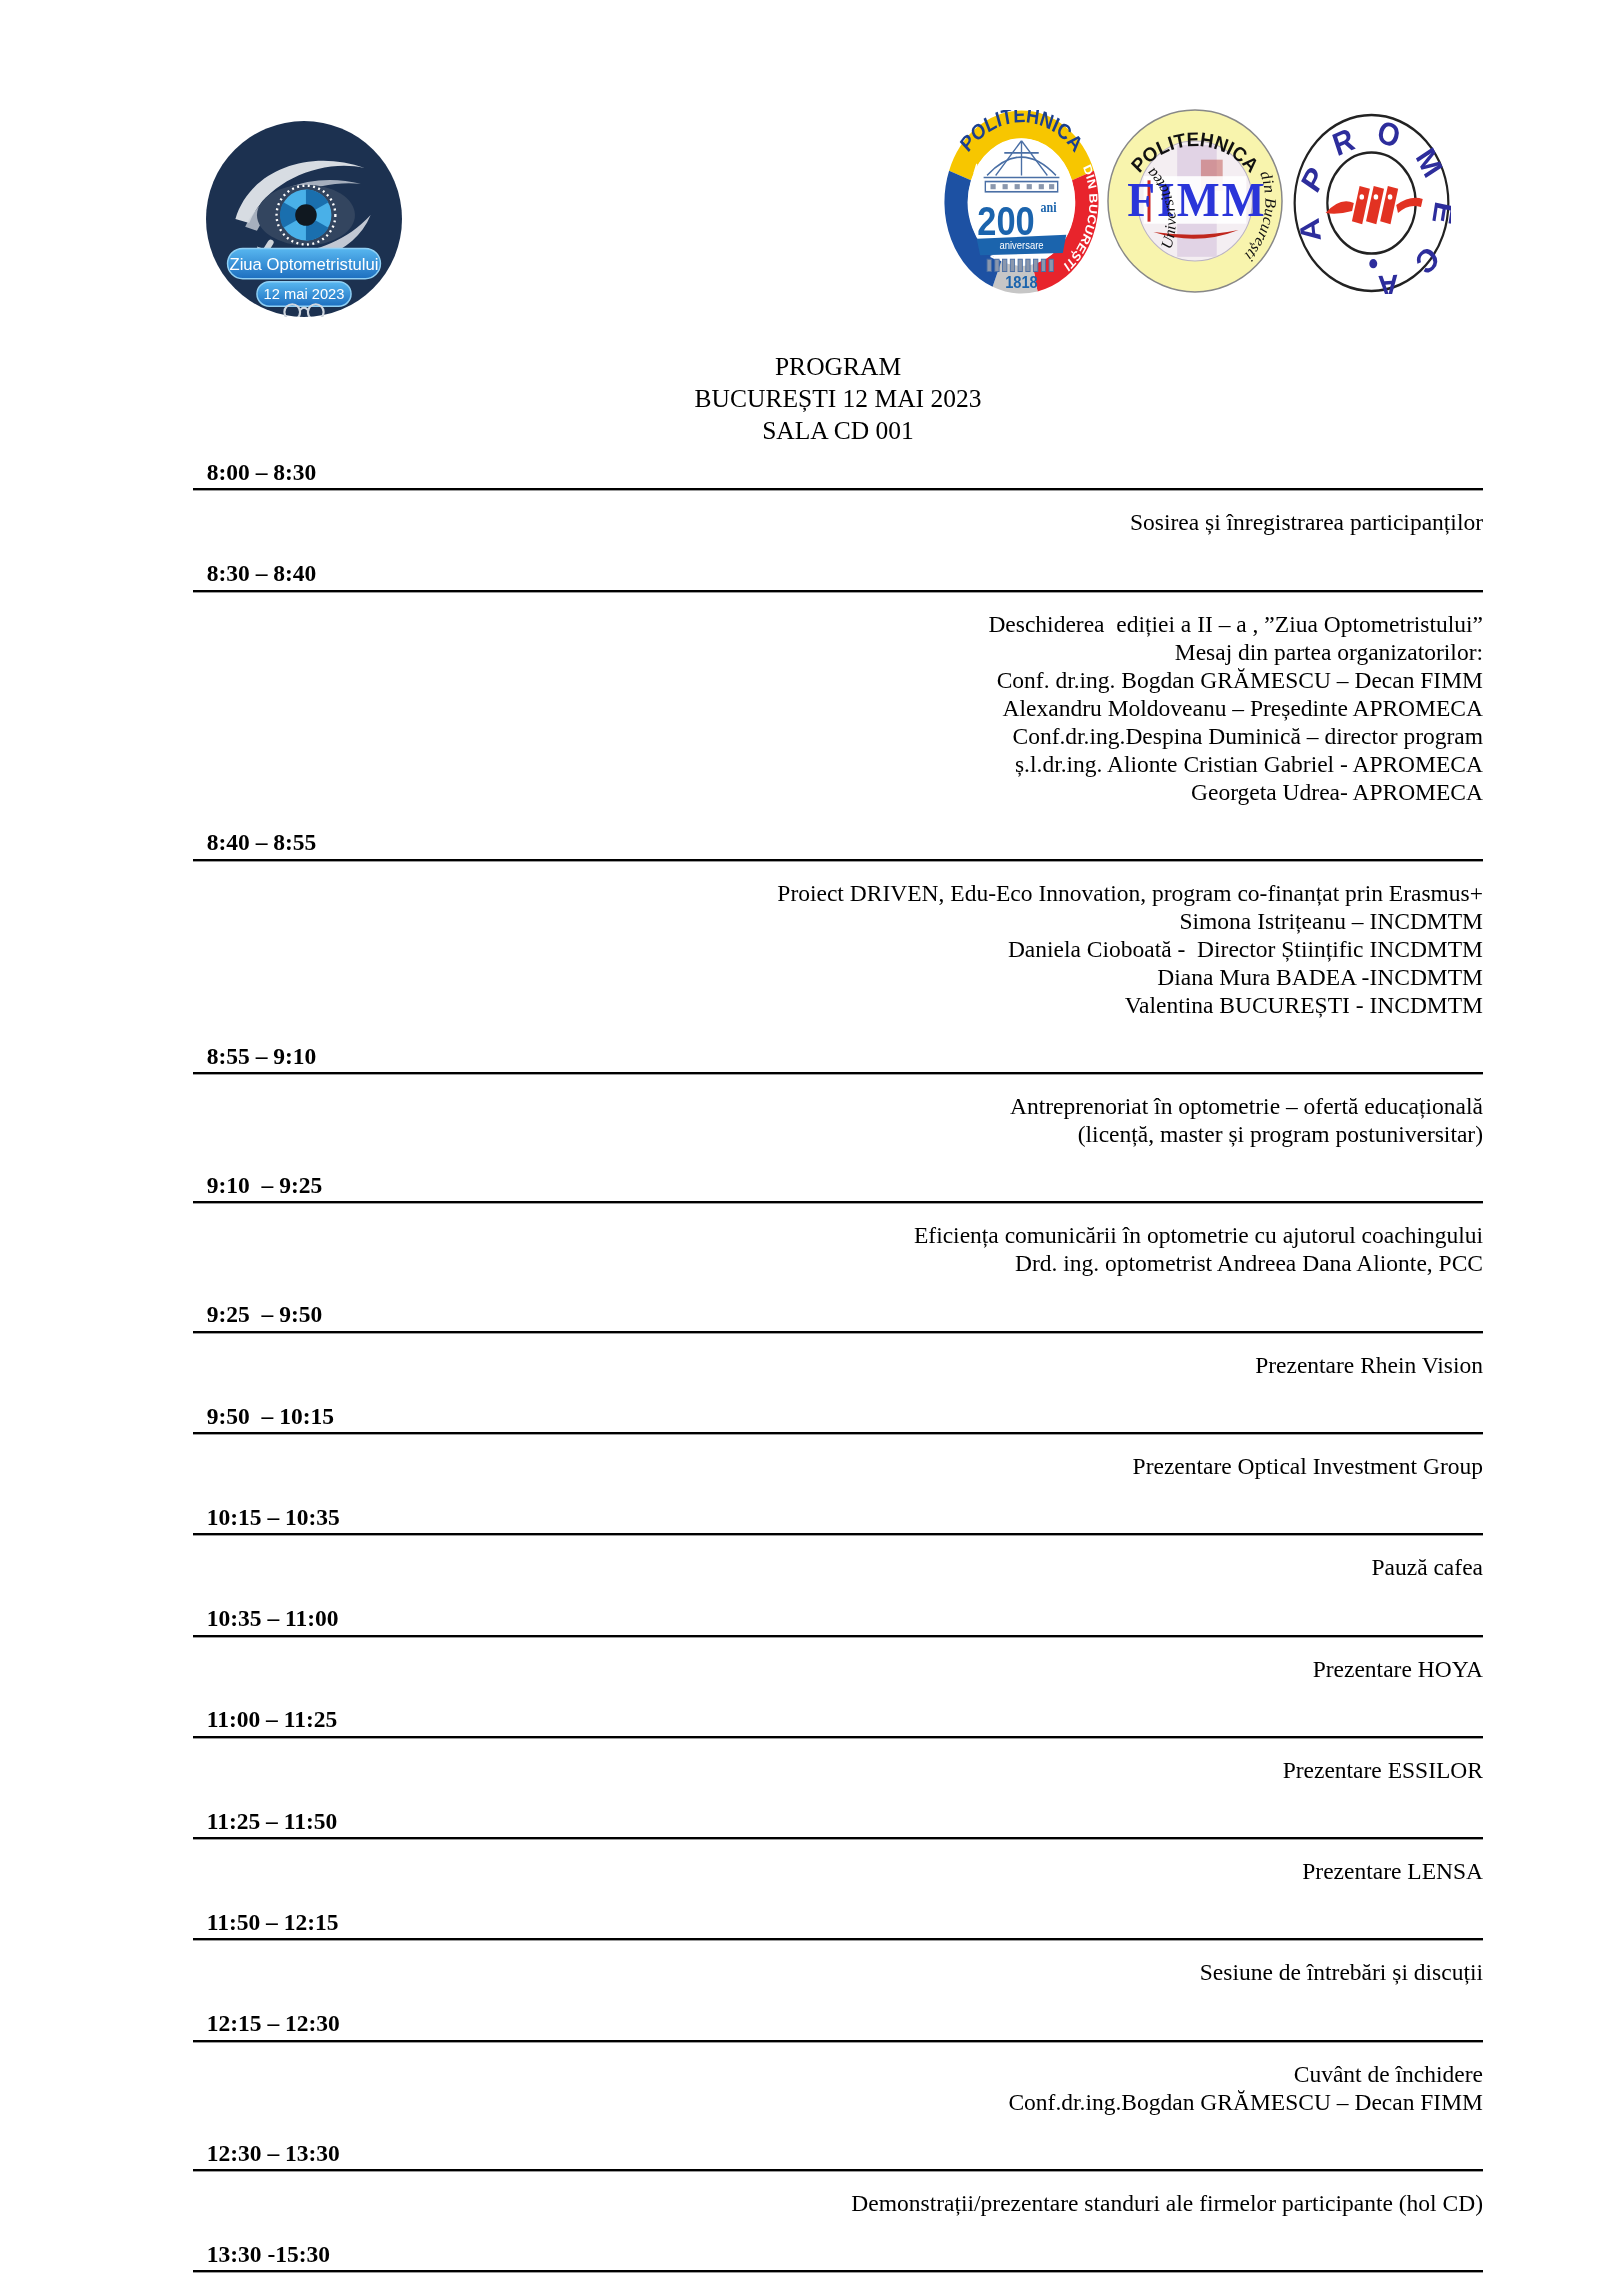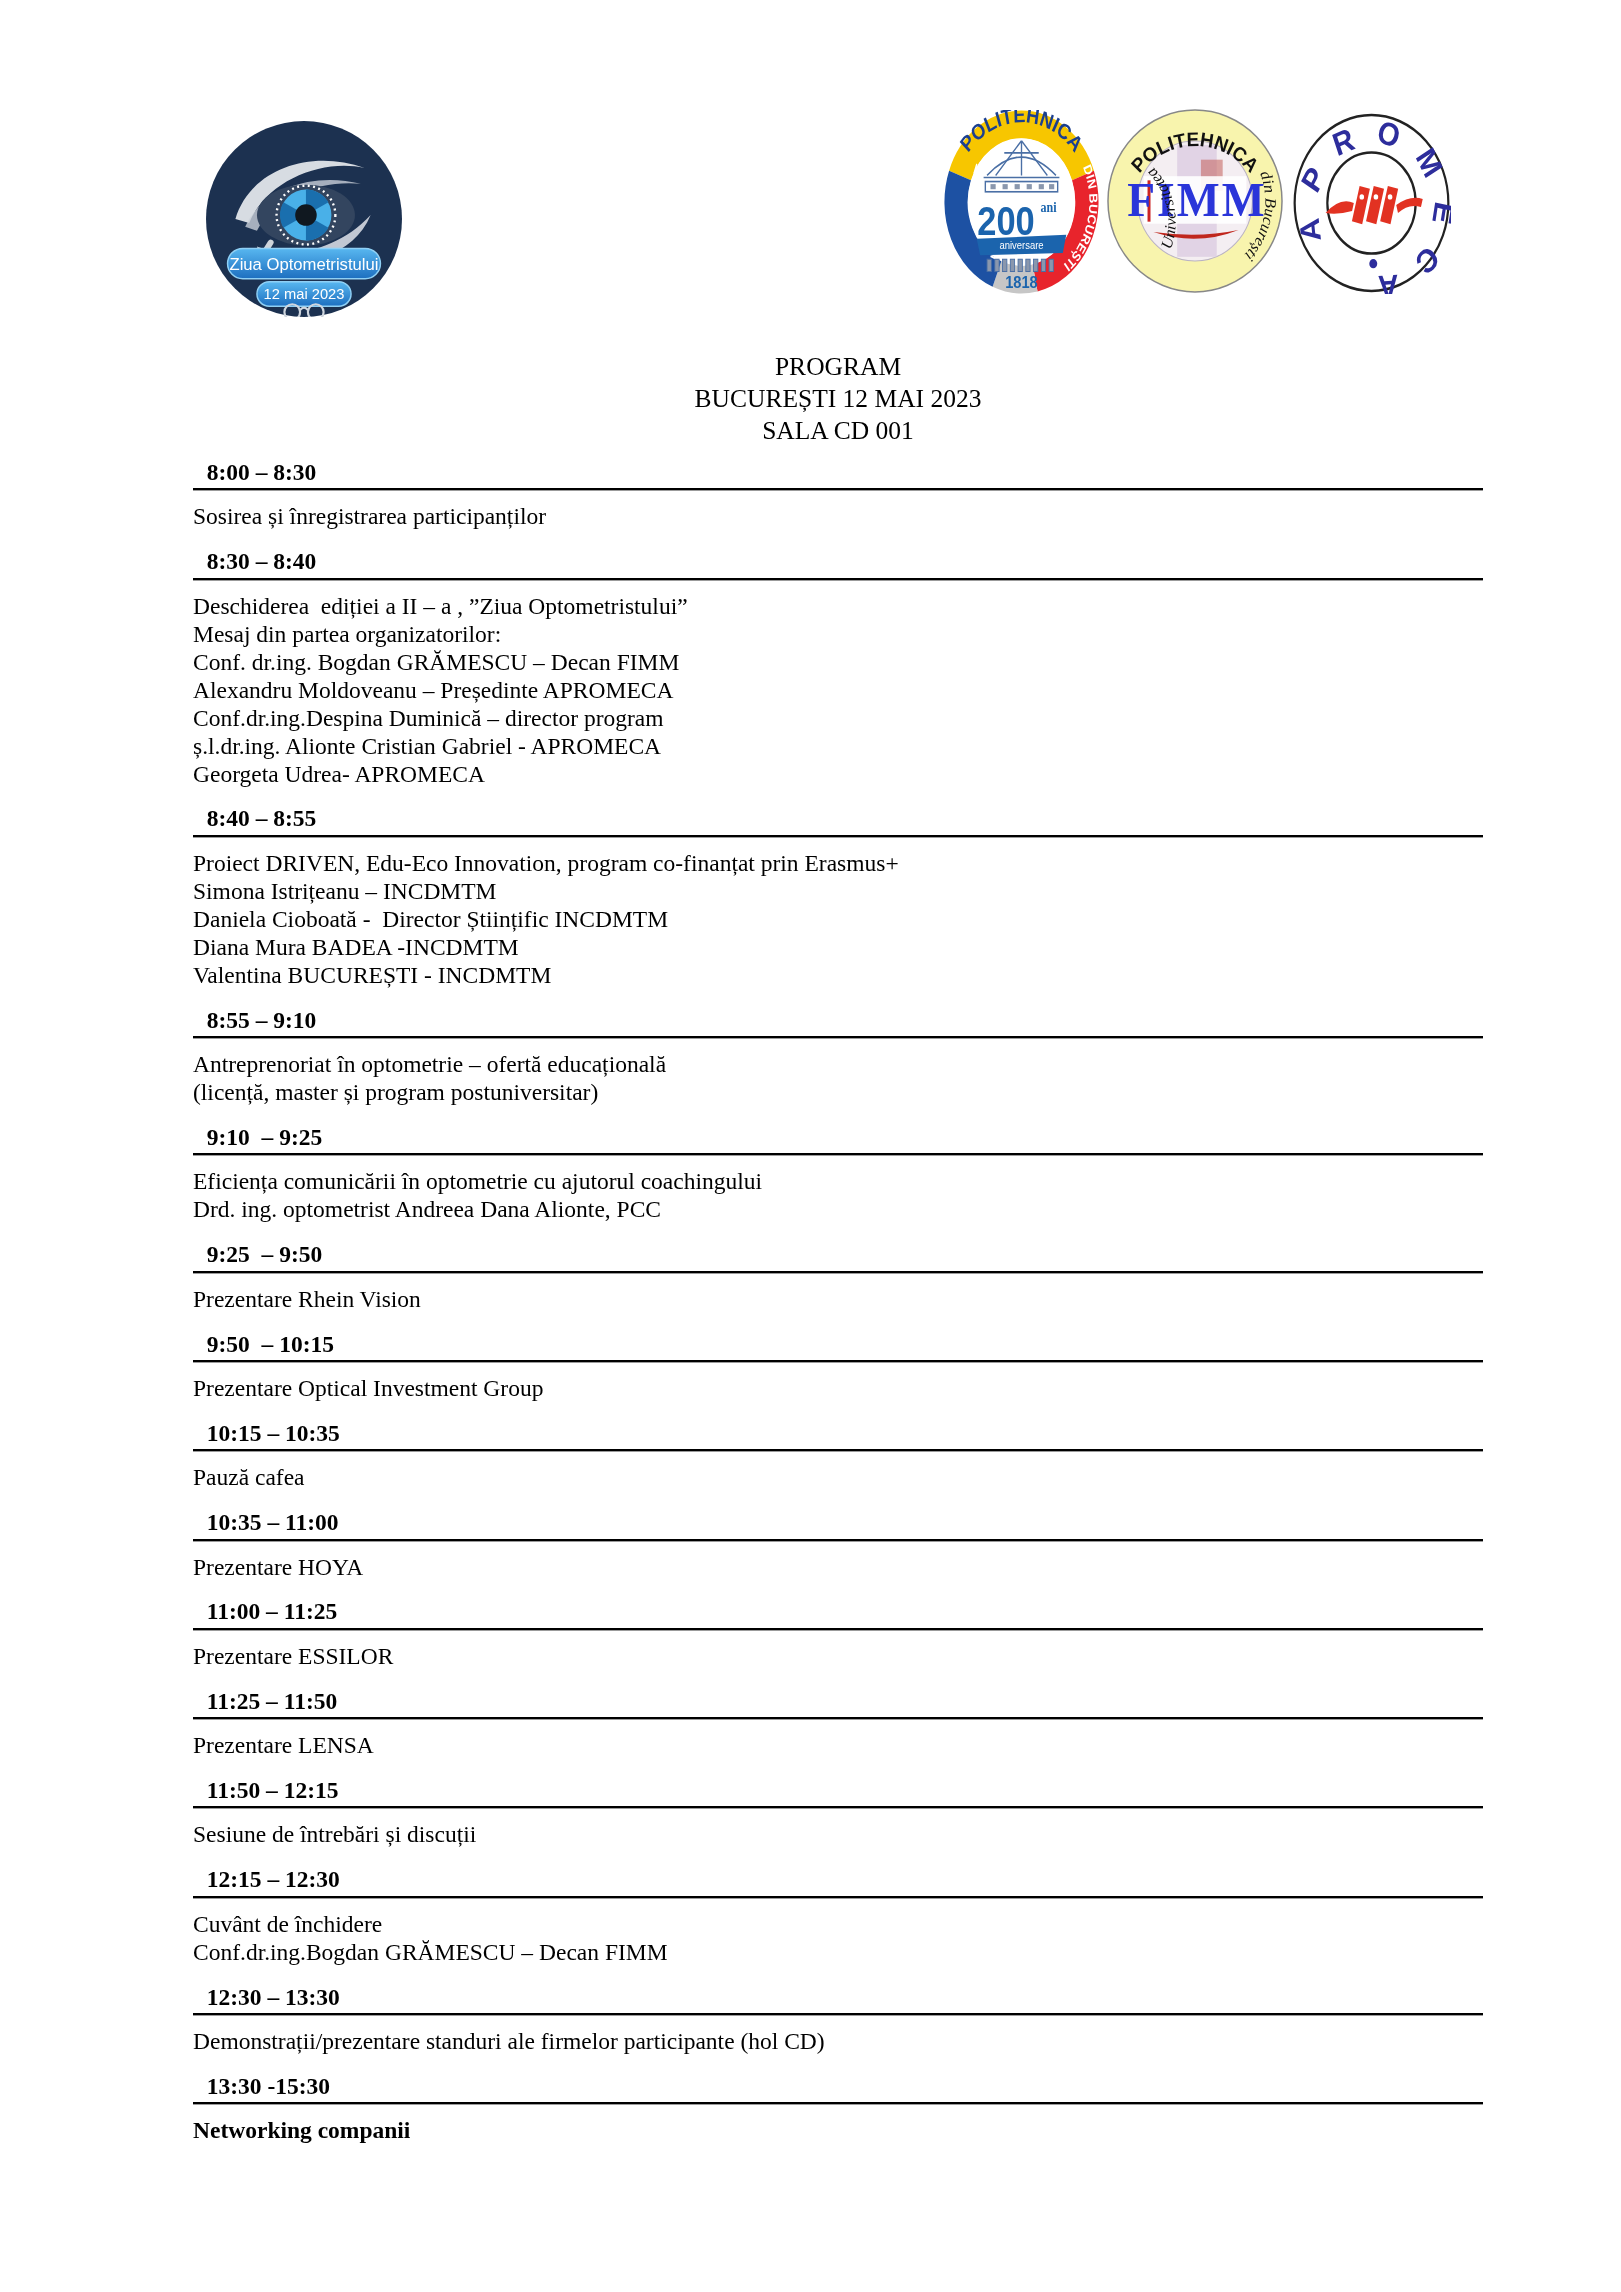--- a/index.html
+++ b/index.html
@@ -13,21 +13,21 @@
   .apromeca-logo{position:absolute;left:1292px;top:112px;width:159px;height:182px;}
 
   
   .title-block{position:absolute;left:193px;top:351px;width:1290px;text-align:center;
                font-weight:normal;font-size:25.5px;line-height:32px;}
 
   
   .schedule{position:absolute;left:193px;top:453px;width:1290px;}
   .slot-time{font-weight:bold;font-size:23.5px;line-height:25.5px;padding:6.9px 0 2.9px 13.7px;white-space:pre-wrap;}
   .slot-rule{height:2px;background:#000;box-shadow:0 1px 0 #9b9b9b;}
-  .slot-content{text-align:left;font-size:23.5px;padding:12px 0;}
+  .slot-content{text-align:right;font-size:23.5px;padding:18px 0;}
   .slot-content p{margin:0;line-height:28px;white-space:pre-wrap;}
   .slot-content.bold{font-weight:bold;}
 
   
   .sponsors{position:absolute;left:0;top:2058px;width:1621px;height:234px;font-family:"Liberation Sans",sans-serif;}
 </style>
 </head>
 <body>
 
 <div class="page">

